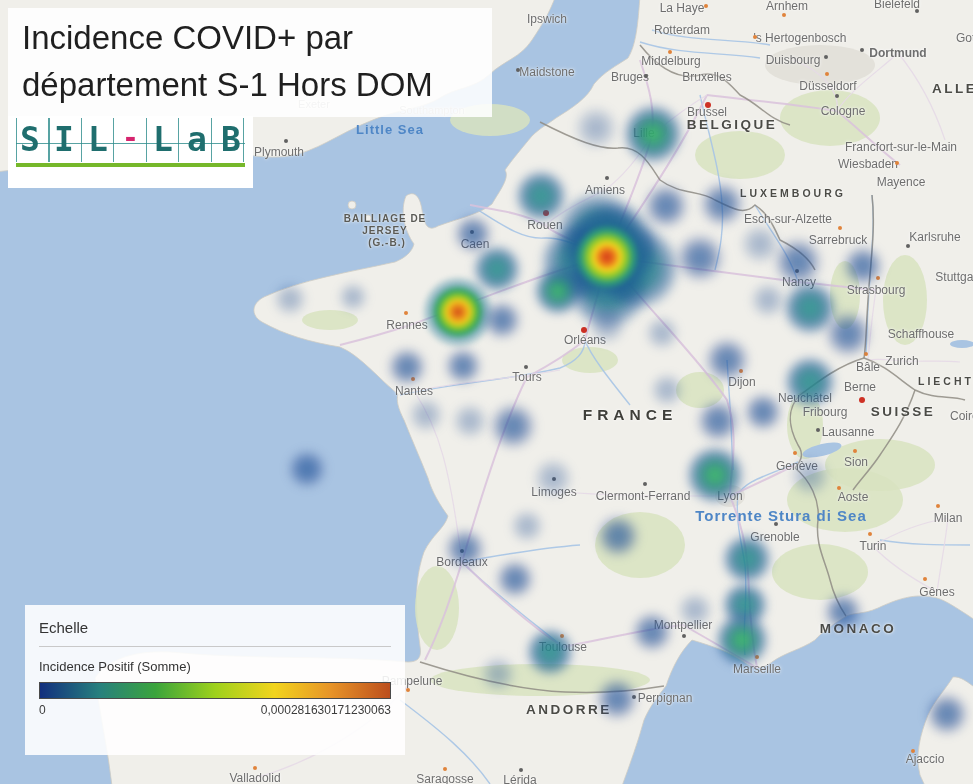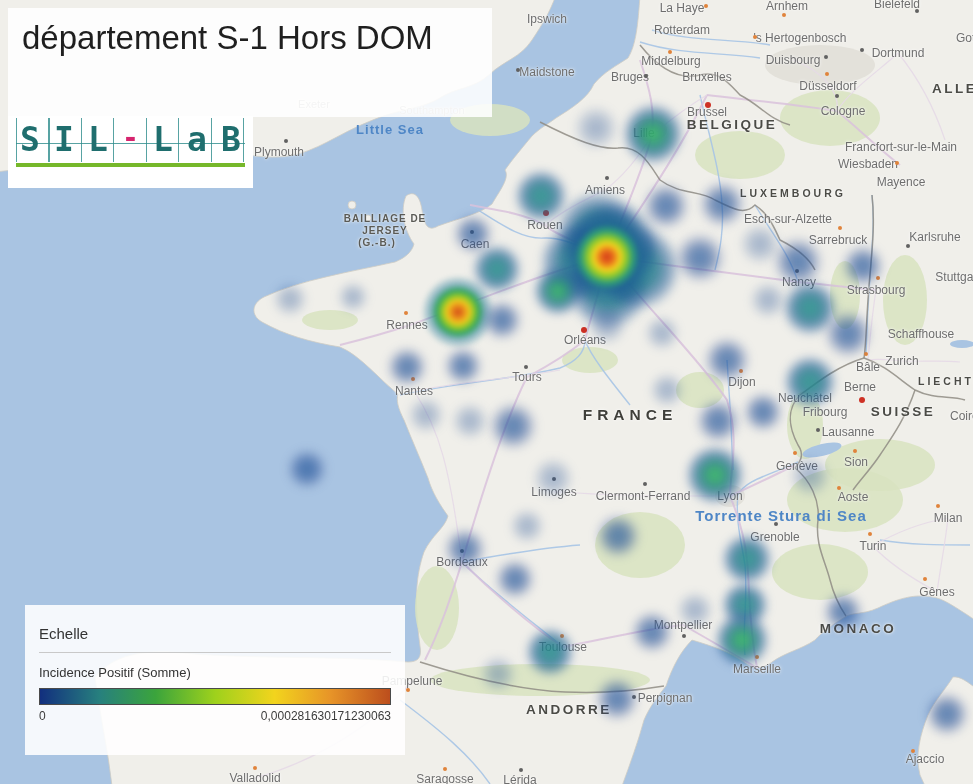--- a/index.html
+++ b/index.html
@@ -46,21 +46,21 @@
              height:44px;padding:0 4px;
              background-image:
                linear-gradient(to bottom, transparent 0 25px, rgba(46,140,140,.8) 25px 26px, transparent 26px),
                repeating-linear-gradient(90deg, rgba(46,140,140,.8) 0 1px, transparent 1px 32.5px);}
   .logo-letter{font-family:"DejaVu Sans Mono",monospace;font-weight:bold;font-size:33px;color:#1F6E6E;line-height:44px;}
   .logo-letter.dash{color:#D6246E;font-size:28px;transform:translateY(-2px);}
   .logo-underline{height:4px;background:#76B82A;margin-top:1px;}
   .logo-sub{font-size:23px;letter-spacing:5px;color:#7C3D94;text-align:right;line-height:23px;margin-top:-2px;}
 
   .legend-card{position:absolute;left:25px;top:605px;width:380px;height:150px;
-               background:rgba(255,255,255,.88);padding:16px 12px;}
+               background:rgba(255,255,255,.88);padding:10px 12px;}
   .legend-title{font-size:15px;color:#333;margin:4px 0 10px 2px;}
   .legend-divider{height:1px;background:#c9c9c9;margin:0 2px;}
   .legend-field{font-size:13px;color:#333;margin:12px 0 8px 2px;}
   .legend-bar{height:17px;margin:0 2px;border:1px solid #4a4a4a;}
   .legend-row{display:flex;justify-content:space-between;font-size:12px;color:#3c3c3c;margin:4px 2px 0 2px;}
   .legend-row2{display:flex;justify-content:space-between;font-size:12px;color:#3c3c3c;margin:1px 2px 0 2px;}
 </style>
 </head>
 <body>
 
@@ -178,21 +178,21 @@
       <span class="map-label city" style="left: 547px; top: 72px;">Maidstone</span>
       <span class="map-label city" style="left: 682px; top: 8px;">La Haye</span>
       <span class="map-label city" style="left: 682px; top: 30px;">Rotterdam</span>
       <span class="map-label city" style="left: 787px; top: 6px;">Arnhem</span>
       <span class="map-label city" style="left: 897px; top: 4px;">Bielefeld</span>
       <span class="map-label city start" style="left: 956px; top: 38px;">Gottingue</span>
       <span class="map-label city" style="left: 800px; top: 38px;">'s Hertogenbosch</span>
       <span class="map-label city" style="left: 671px; top: 61px;">Middelburg</span>
       <span class="map-label city" style="left: 630px; top: 77px;">Bruges</span>
       <span class="map-label city" style="left: 793px; top: 60px;">Duisbourg</span>
-      <span class="map-label city" style="left: 898px; top: 53px;">Dortmund</span>
+      <span class="map-label city" style="left: 898px; top: 53px; font-weight: bold;">Dortmund</span>
       <span class="map-label city" style="left: 828px; top: 86px;">Düsseldorf</span>
       <span class="map-label city" style="left: 843px; top: 111px;">Cologne</span>
       <span class="map-label city" style="left: 707px; top: 77px;">Bruxelles</span>
       <span class="map-label city" style="left: 707px; top: 112px;">Brussel</span>
       <span class="map-label country" style="left: 732px; top: 124px;">BELGIQUE</span>
       <span class="map-label country start" style="left: 932px; top: 88px;">ALLEMAGNE</span>
       <span class="map-label city start" style="left: 845px; top: 147px;">Francfort-sur-le-Main</span>
       <span class="map-label city" style="left: 868px; top: 164px;">Wiesbaden</span>
       <span class="map-label city" style="left: 901px; top: 182px;">Mayence</span>
       <span class="map-label country-sm" style="left: 793px; top: 193px;">LUXEMBOURG</span>
@@ -218,21 +218,21 @@
       <span class="map-label city" style="left: 948px; top: 518px;">Milan</span>
       <span class="map-label city" style="left: 873px; top: 546px;">Turin</span>
       <span class="map-label city" style="left: 937px; top: 592px;">Gênes</span>
       <span class="map-label country" style="left: 858px; top: 628px;">MONACO</span>
       <span class="map-label city-faint" style="left: 314px; top: 104px;">Exeter</span>
       <span class="map-label city-faint" style="left: 432px; top: 110px;">Southampton</span>
       <span class="map-label city" style="left: 279px; top: 152px;">Plymouth</span>
       <span class="map-label water" style="left: 390px; top: 129px;">Little Sea</span>
       <span class="map-label jersey" style="left: 385px; top: 218px;">BAILLIAGE DE</span>
       <span class="map-label jersey" style="left: 385px; top: 230px;">JERSEY</span>
-      <span class="map-label jersey" style="left: 377px; top: 242px;">(G.-B.)</span>
+      <span class="map-label jersey" style="left: 387px; top: 242px;">(G.-B.)</span>
       <span class="map-label city" style="left: 605px; top: 190px;">Amiens</span>
       <span class="map-label city" style="left: 545px; top: 225px;">Rouen</span>
       <span class="map-label city" style="left: 475px; top: 244px;">Caen</span>
       <span class="map-label city" style="left: 644px; top: 133px;">Lille</span>
       <span class="map-label city" style="left: 607px; top: 273px;">Paris</span>
       <span class="map-label city" style="left: 407px; top: 325px;">Rennes</span>
       <span class="map-label city" style="left: 414px; top: 391px;">Nantes</span>
       <span class="map-label city" style="left: 527px; top: 377px;">Tours</span>
       <span class="map-label city" style="left: 585px; top: 340px;">Orléans</span>
       <span class="map-label city" style="left: 742px; top: 382px;">Dijon</span>
@@ -357,20 +357,21 @@
       <div class="blob blue" style="left: 594px; top: 676px; width: 46px; height: 46px; background: radial-gradient(closest-side, rgba(36, 92, 158, 0.75) 0%, rgba(32, 75, 148, 0.55) 45%, rgba(38, 70, 145, 0.22) 75%, transparent 100%);"></div>
       <div class="blob faint" style="left: 479px; top: 655px; width: 38px; height: 38px; background: radial-gradient(closest-side, rgba(42, 86, 152, 0.42) 0%, rgba(42, 84, 150, 0.26) 50%, transparent 100%);"></div>
       <div class="blob blue" style="left: 822px; top: 591px; width: 42px; height: 42px; background: radial-gradient(closest-side, rgba(36, 92, 158, 0.75) 0%, rgba(32, 75, 148, 0.55) 45%, rgba(38, 70, 145, 0.22) 75%, transparent 100%);"></div>
       <div class="blob blue" style="left: 924px; top: 691px; width: 46px; height: 46px; background: radial-gradient(closest-side, rgba(36, 92, 158, 0.75) 0%, rgba(32, 75, 148, 0.55) 45%, rgba(38, 70, 145, 0.22) 75%, transparent 100%);"></div>
       <div class="blob blue" style="left: 286px; top: 448px; width: 42px; height: 42px; background: radial-gradient(closest-side, rgba(36, 92, 158, 0.75) 0%, rgba(32, 75, 148, 0.55) 45%, rgba(38, 70, 145, 0.22) 75%, transparent 100%);"></div>
       <div class="blob faint" style="left: 272px; top: 281px; width: 36px; height: 36px; background: radial-gradient(closest-side, rgba(42, 86, 152, 0.42) 0%, rgba(42, 84, 150, 0.26) 50%, transparent 100%);"></div>
       <div class="blob faint" style="left: 337px; top: 281px; width: 32px; height: 32px; background: radial-gradient(closest-side, rgba(42, 86, 152, 0.42) 0%, rgba(42, 84, 150, 0.26) 50%, transparent 100%);"></div>
     </div>
 
   <div class="title-card">
+    <div class="line">Incidence COVID+ par</div>
     <div class="line">département S-1 Hors DOM</div>
   </div>
 
   <div class="logo-card">
     <div class="logo-word" id="logo-word">
         <span class="logo-letter">S</span>
         <span class="logo-letter">I</span>
         <span class="logo-letter">L</span>
         <span class="logo-letter dash">-</span>
         <span class="logo-letter">L</span>

